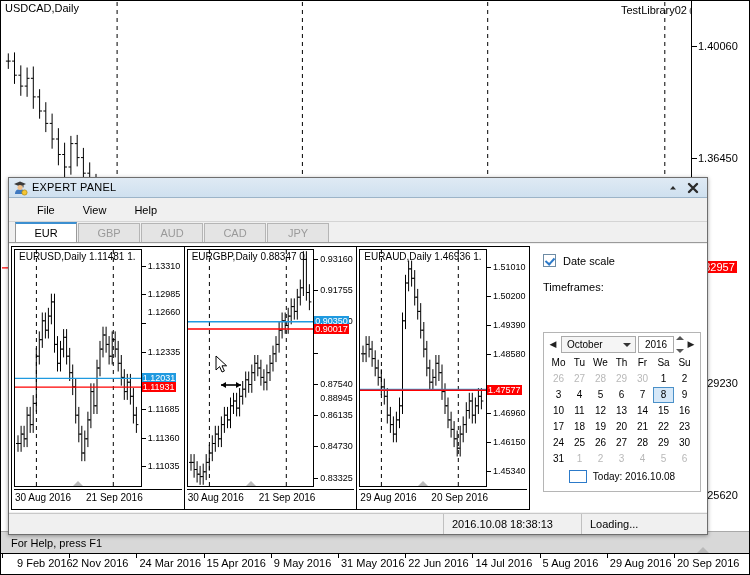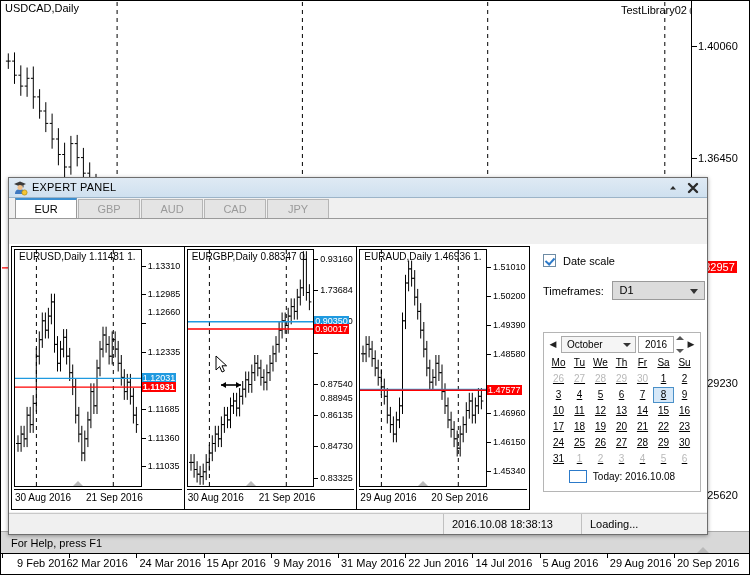--- a/index.html
+++ b/index.html
@@ -219,21 +219,21 @@
     width:36px; height:17px; border:1px solid #aaa; background:#fff;
     font-size:10px; line-height:15px; text-align:center;
   }
   #cal-spin {
     width:11px; height:17px; display:flex; flex-direction:column;
     justify-content:space-between; align-items:center; cursor:pointer;
   }
   .spin-up { width:0;height:0;border-left:4px solid transparent;border-right:4px solid transparent;border-bottom:4px solid #555; }
   .spin-dn { width:0;height:0;border-left:4px solid transparent;border-right:4px solid transparent;border-top:4px solid #555; }
 
-  #cal-grid { padding:0 4px;text-decoration:underline; }
+  #cal-grid { padding:0 4px; }
   .cal-row { display:flex; }
   .cal-cell {
     width:21px; height:16px; line-height:16px; text-align:center;
     font-size:10px; color:#000;
   }
   .cal-dow { color:#000; }
   .cal-out { color:#b8b8b8; }
   .cal-sel {
     background:#d6e8f8; border:1px solid #4a90c8; line-height:14px;
   }
@@ -635,21 +635,21 @@
       <div class="price-tick" style="top: 157.206px;"></div>
       <div class="price-label" style="top: 381.964px;">1.29230</div>
       <div class="price-tick" style="top: 381.964px;"></div>
       <div class="price-label" style="top: 494.344px;">1.25620</div>
       <div class="price-tick" style="top: 494.344px;"></div>
       <div class="price-badge" style="top: 265.943px; background: rgb(255, 0, 0);">1.32957</div>
     </div>
   <div id="main-date-axis">
       <div class="date-label" style="left: 16px;">9 Feb 2016</div>
       <div class="date-tick" style="left: 1px;"></div>
-      <div class="date-label" style="left: 71.2px;">2 Mar 2016</div>
+      <div class="date-label" style="left: 71.2px;">2 Nov 2016</div>
       <div class="date-tick" style="left: 68.2px;"></div>
       <div class="date-label" style="left: 138.4px;">24 Mar 2016</div>
       <div class="date-tick" style="left: 135.4px;"></div>
       <div class="date-label" style="left: 205.6px;">15 Apr 2016</div>
       <div class="date-tick" style="left: 202.6px;"></div>
       <div class="date-label" style="left: 272.8px;">9 May 2016</div>
       <div class="date-tick" style="left: 269.8px;"></div>
       <div class="date-label" style="left: 340px;">31 May 2016</div>
       <div class="date-tick" style="left: 337px;"></div>
       <div class="date-label" style="left: 407.2px;">22 Jun 2016</div>
@@ -688,20 +688,25 @@
           <polygon points="5,9.5 11,9.5 8,6" fill="#2b2b2b"></polygon>
         </svg>
     </span>
     <span class="titlebar-btn" id="btn-close">
       <svg width="16" height="16" viewBox="0 0 16 16">
         <path d="M4 4 L12 12 M12 4 L4 12" stroke="#2b2b2b" stroke-width="2.4" stroke-linecap="round"></path>
       </svg>
     </span>
   </div>
 
+  <div id="panel-menubar">
+    <div class="menu-item">File</div>
+    <div class="menu-item">View</div>
+    <div class="menu-item">Help</div>
+  </div>
 
   <div id="panel-tabs">
     <div class="tab active">EUR</div>
     <div class="tab">GBP</div>
     <div class="tab">AUD</div>
     <div class="tab">CAD</div>
     <div class="tab">JPY</div>
   </div>
 
   <div id="panel-body">
@@ -847,21 +852,21 @@
             <div class="sub-tick" style="top: 74.0444px;"></div>
             <div class="sub-price" style="top: 102.693px;">1.12335</div>
             <div class="sub-tick" style="top: 102.693px;"></div>
             <div class="sub-price" style="top: 159.989px;">1.11685</div>
             <div class="sub-tick" style="top: 159.989px;"></div>
             <div class="sub-price" style="top: 188.637px;">1.11360</div>
             <div class="sub-tick" style="top: 188.637px;"></div>
             <div class="sub-price" style="top: 217.285px;">1.11035</div>
             <div class="sub-tick" style="top: 217.285px;"></div>
             <div class="sub-badge badge-blue" style="top: 129.49px;">1.12031</div>
-            <div class="sub-badge badge-red" style="top: 138.304px; font-weight: bold;">1.11931</div>
+            <div class="sub-badge badge-red" style="top: 138.304px;">1.11931</div>
           </div>
         <div class="sub-dates">
           <span class="sub-date-label" style="left:1px;">30 Aug 2016</span>
           <span class="sub-date-label" style="left:72px;">21 Sep 2016</span>
         </div>
       </div>
 
       <div class="sub-chart">
         <div class="sub-plot">
           <div class="sub-title">EURGBP,Daily  0.88347 0.</div>
@@ -988,21 +993,21 @@
               <line x1="121.4" x2="121.4" y1="34.2" y2="60.2" stroke="#000"></line>
               <line x1="119.4" x2="121.4" y1="42.5" y2="42.5" stroke="#000"></line>
               <line x1="121.4" x2="123.4" y1="51.9" y2="51.9" stroke="#000"></line>
               <line x1="0" x2="126" y1="71.7" y2="71.7" stroke="#1f9ae0" stroke-width="1.4"></line>
               <line x1="0" x2="126" y1="79.0" y2="79.0" stroke="#ff0000" stroke-width="1.4"></line>
             </svg>
         <span class="sub-marker" style="left: 57.96px; bottom: 0px;"></span></div>
         <div class="sub-axis">
             <div class="sub-price" style="top: 9.78692px;">0.93160</div>
             <div class="sub-tick" style="top: 9.78692px;"></div>
-            <div class="sub-price" style="top: 41.0383px;">1.73684</div>
+            <div class="sub-price" style="top: 41.0383px;">0.91755</div>
             <div class="sub-tick" style="top: 41.0383px;"></div>
             <div class="sub-price" style="top: 72.2897px;">0.90350</div>
             <div class="sub-tick" style="top: 72.2897px;"></div>
             <div class="sub-price" style="top: 103.541px; margin-top: 45px;">0.88945</div>
             <div class="sub-tick" style="top: 103.541px;"></div>
             <div class="sub-price" style="top: 134.793px;">0.87540</div>
             <div class="sub-tick" style="top: 134.793px;"></div>
             <div class="sub-price" style="top: 166.044px;">0.86135</div>
             <div class="sub-tick" style="top: 166.044px;"></div>
             <div class="sub-price" style="top: 197.295px;">0.84730</div>
@@ -1179,24 +1184,20 @@
     <div id="controls">
 
       <div class="chk-row">
         <span class="chkbox"></span>
         <span class="chk-label">Date scale</span>
       </div>
 
 
       <div id="tf-row">
         <span id="tf-label">Timeframes:</span>
-        <div id="tf-select">
-          <span>D1</span>
-          <span class="caret"></span>
-        </div>
       </div>
 
       <div id="calendar">
         <div id="cal-head">
           <span class="cal-arrow">◀</span>
           <div id="cal-month">
             <span>October</span>
             <span class="caret"></span>
           </div>
           <div id="cal-year">2016</div>

